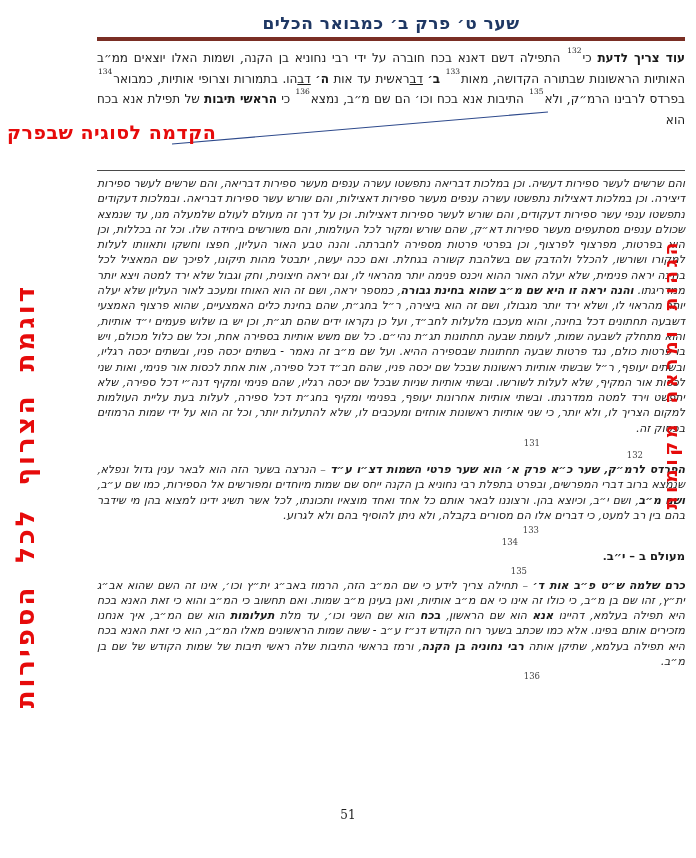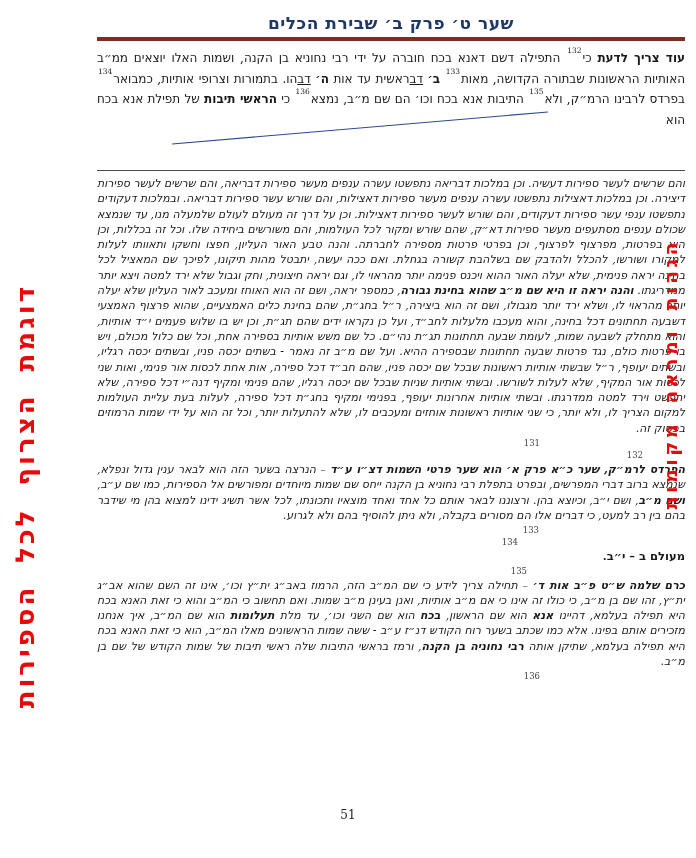--- a/index.html
+++ b/index.html
@@ -36,21 +36,21 @@
           letter-spacing:3px;word-spacing:10px;}
   .v-right{top:577px;left:659px;width:338px;height:37px;font-size:19px;
            letter-spacing:3.5px;word-spacing:7px;}
 </style>
 </head>
 <body>
 
 <div class="page">
 
   <div class="column">
-    <h1 class="title">שער ט׳ פרק ב׳ שבירת הכלים</h1>
+    <h1 class="title">שער ט׳ פרק ב׳ כמבואר הכלים</h1>
     <div class="title-rule"></div>
 
     <p class="top-para"><span class="b">עוד צריך לדעת</span><span> כי</span><sup>132</sup><span> התפילה דשם דאנא בכח חוברה על ידי רבי נחוניא בן הקנה, ושמות האלו יוצאים ממ״ב האותיות הראשונות שבתורה הקדושה, מאות</span><sup>133</sup><span> </span><span class="b">ב׳</span><span> </span><span class="u">דב</span><span>ראשית עד אות </span><span class="b">ה׳</span><span> </span><span class="u">דב</span><span>הו. בתמורות וצרופי אותיות, כמבואר</span><sup>134</sup><span> בפרדס לרבינו הרמ״ק, ולא</span><sup>135</sup><span> התיבות אנא בכח וכו׳ הם שם מ״ב, נמצא</span><sup>136</sup><span> כי </span><span class="b">הראשי תיבות</span><span> של תפילת אנא בכח הוא</span></p>
 
     <div class="annotation-zone"></div>
 
     <hr class="fn-sep">
 
     <div class="footnotes">
       <p class="fn-para"><span>והם שרשים לעשר ספירות דעשיה. וכן במלכות דבריאה נתפשטו עשרה ענפים מעשר ספירות דבריאה, והם שרשים לעשר ספירות דיצירה. וכן במלכות דאצילות נתפשטו עשרה ענפים מעשר ספירות דאצילות, והם שורש עשר ספירות דבריאה. ובמלכות דעקודים נתפשטו ענפי עשר ספירות דעקודים, והם שורש לעשר ספירות דאצילות. וכן על דרך זה מעולם לעולם שלמעלה מנו, עד שנמצא שכולם ענפים מסתעפים מעשר ספירות דא״ק, שהם שורש ומקור לכל העולמות, והם משורשים ביחידה שלו. וכל זה בכללות, וכן הוא בפרטות, מפרצוף לפרצוף, וכן בפרטי פרטות מספירה לחברתה. והנה טבע האור העליון, חפצו וחשקו ותאוותו לעלות למקורו ושורשו, להכלל ולהדבק שם בשלהבת קשורה בגחלת. ואם ככה יעשה, יתבטל מהות תיקונו, לפיכך שם המאציל לכל בחינה יראה פנימית, שלא יעלה האור ההוא ויכנס פנימה יותר מהראוי לו, וגם יראה חיצונית, וחק וגבול שלא ירד למטה ויצא יותר ממדריגתו. </span><span class="b">והנה יראה זו היא שם מ״ב שהוא בחינת גבורה</span><span>, כמספר יראה, ושם זה הוא האוחז ומעכב לאור העליון שלא יעלה יותר מהראוי לו, ושלא ירד יותר מגבולו, ושם זה הוא ביצירה, ר״ל בחג״ת, שהם בחינת כלים האמצעיים, שהוא פרצוף האמצעי דשבעה תחתונים דכל בחינה, והוא מעכבו מלעלות לחב״ד, ועל כן נקראו ידים שהם תג״ת, וכן יש בו שלוש פעמים י״ד אותיות, והוא מתחלק לשבעה שמות, לעומת שבעה תחתונות תג״ת נהי״ם. כל שם משש אותיות בספירה אחת, וכל שם כלול מכולם, ויש בו פרטות כולם, נגד פרטות שבעה תחתונות שבספירה ההיא. ועל שם מ״ב זה נאמר - בשתים יכסה פניו, ובשתים יכסה רגליו, ובשתים יעופף, ר״ל שבשתי אותיות ראשונות שבכל שם יכסה פניו, שהם חב״ד דכל ספירה, אות אחת לכסות אור פנימי, ואות שני לכסות אור המקיף, שלא לעלות לשורשו. ובשתי אותיות שניות שבכל שם יכסה רגליו, שהם פנימי ומקיף דנה״י דכל ספירה, שלא יתפשט וירד למטה ממדרגתו. ובשתי אותיות אחרונות יעופף, בפנימי ומקיף בחג״ת דכל ספירה, לעלות בעת עליית העולמות למקום הצריך לו, ולא יותר, כי שני אותיות ראשונות אוחזים ומעכבים לו, שלא להתעלות יותר, וכל זה הוא על ידי שמות הרמוזים בפסוק זה.</span></p>
@@ -65,20 +65,21 @@
           <p class="fn-para"><span class="b">כרם שלמה ש״ט פ״ב אות ד׳</span><span> – תחילה צריך לידע כי שם המ״ב הזה, הרמוז באב״ג ית״ץ וכו׳, אינו זה השם שהוא אב״ג ית״ץ, זהו שם בן מ״ב, כי כולו זה אינו כי אם מ״ב אותיות, ואנן בעינן מ״ב שמות. ואם תחשוב כי המ״ב והוא כי זאת האנא בכח היא תפילה בעלמא, דהיינו </span><span class="b">אנא</span><span> הוא שם הראשון, </span><span class="b">בכח</span><span> הוא שם השני וכו׳, עד מלת </span><span class="b">תעלומות</span><span> הוא שם המ״ב, איך אנחנו מזכירים אותם בפינו. אלא כמו שכתב בשער רוח הקודש דנ״ז ע״ב - ששה שמות הראשונים מאלו המ״ב, הוא כי זאת האנא בכח היא תפילה בעלמא, שתיקן אותה </span><span class="b">רבי נחוניה בן הקנה</span><span>, ורמז בראשי התיבות שלה ראשי תיבות של שמות הקודש של שם בן מ״ב.</span></p>
           <div class="fn-num num-136">136</div>
         </div>
     </div>
   </div>
 
   <svg class="arrow-svg" viewBox="0 0 696 170" xmlns="http://www.w3.org/2000/svg">
     <line x1="172" y1="144" x2="548" y2="112" stroke="#2e4a8c" stroke-width="1.2"></line>
   </svg>
 
+  <div class="red-note">הקדמה לסוגיה שבפרק</div>
 
   <div class="v-note v-left">
     <span>דוגמת הצרוף לכל הספירות</span>
   </div>
 
   <div class="v-note v-right">
     <span>הגהות ומראה מקומות</span>
   </div>
 
   <div class="page-num">51</div>

